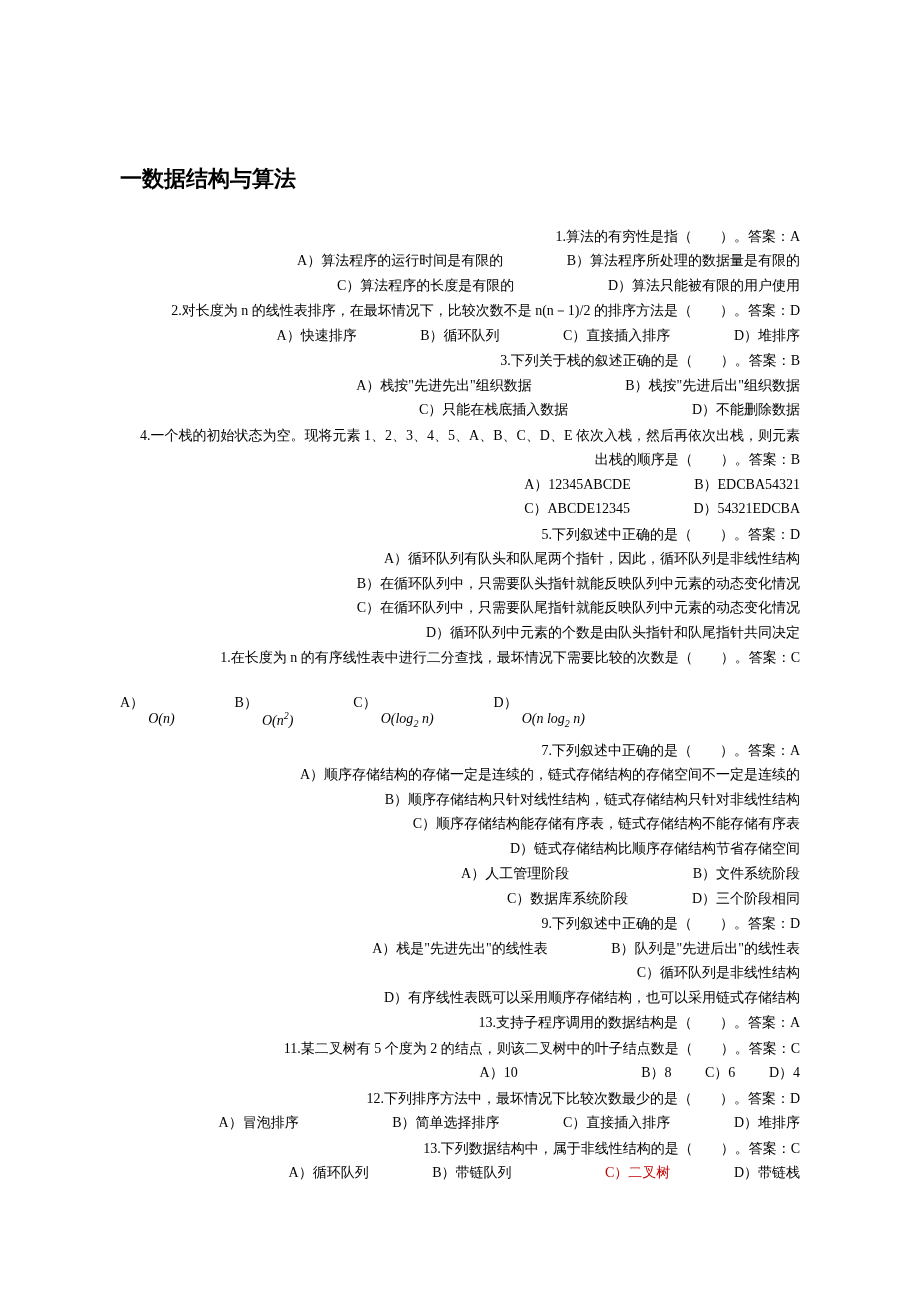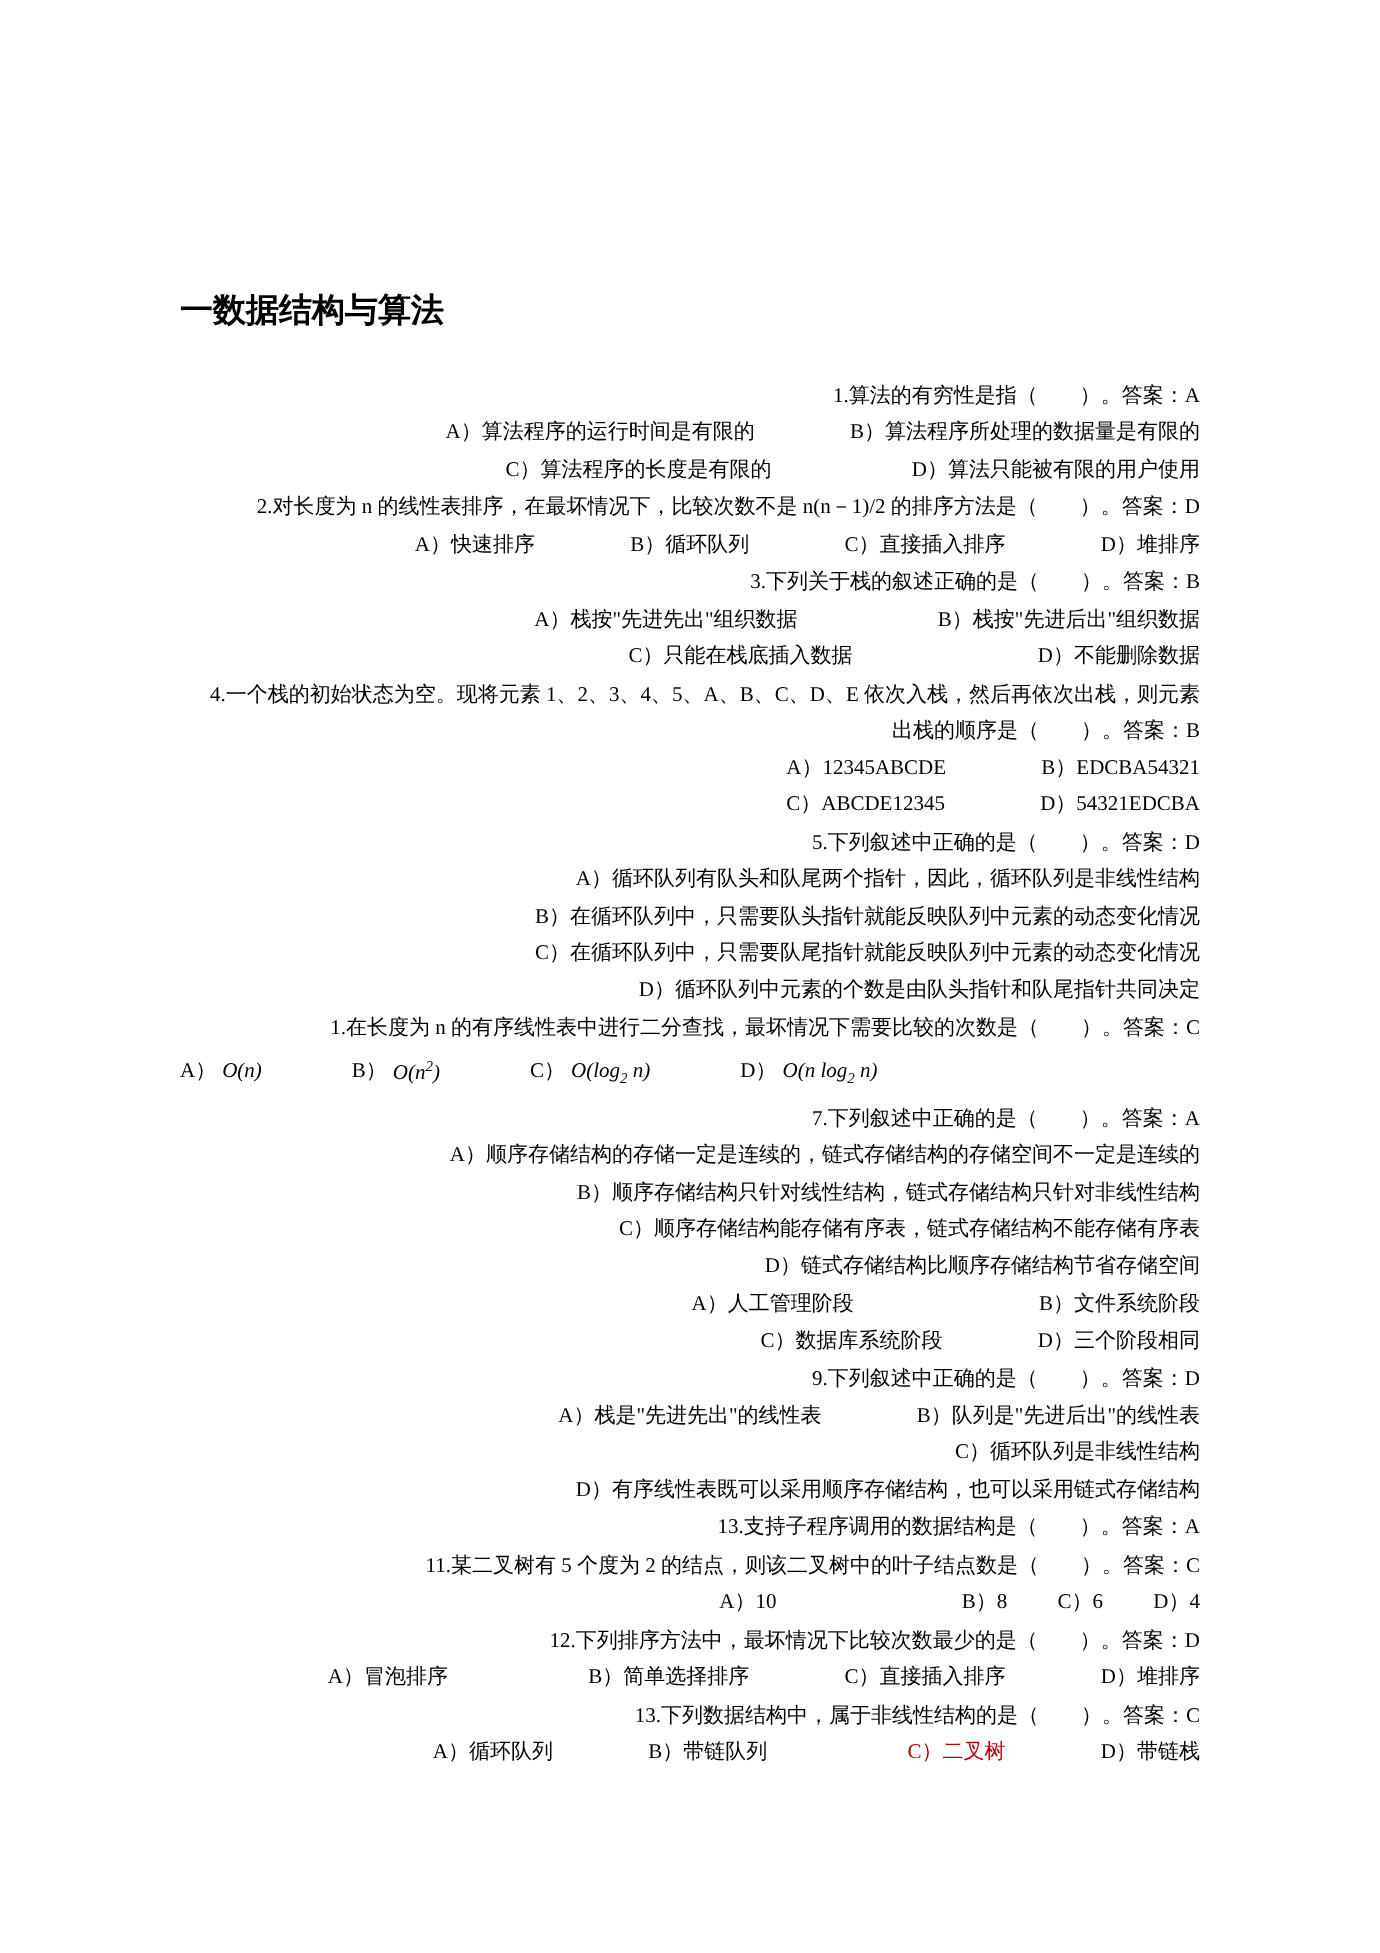--- a/index.html
+++ b/index.html
@@ -14,40 +14,40 @@
       line-height: 1.75;
       color: #000;
       padding: 160px 120px 60px 120px;
       width: 920px;
     }
     h1 {
       font-family: "SimHei", "黑体", sans-serif;
       font-size: 22px;
       font-weight: bold;
       margin-bottom: 26px;
-      margin-top: 28px;
     }
     .question {
       margin-bottom: 1px;
     }
     .line {
       white-space: nowrap;
       text-align: right;
     }
     .seg {
       display: inline;
     }
     .gap-s { display: inline-block; width: 30px; }
     .gap-m { display: inline-block; width: 60px; }
     .gap-l { display: inline-block; width: 90px; }
     .gap-xl { display: inline-block; width: 120px; }
     .red { color: #c00000; }
     .formula {
       font-family: "Times New Roman", serif;
       font-style: italic;
+      margin-top: 32px;
     }
     .formula-row {
       display: flex;
       align-items: center;
       margin: 4px 0 6px 0;
     }
     .formula-row .label {
       font-family: "SimSun", serif;
       font-style: normal;
       margin-right: 4px;

